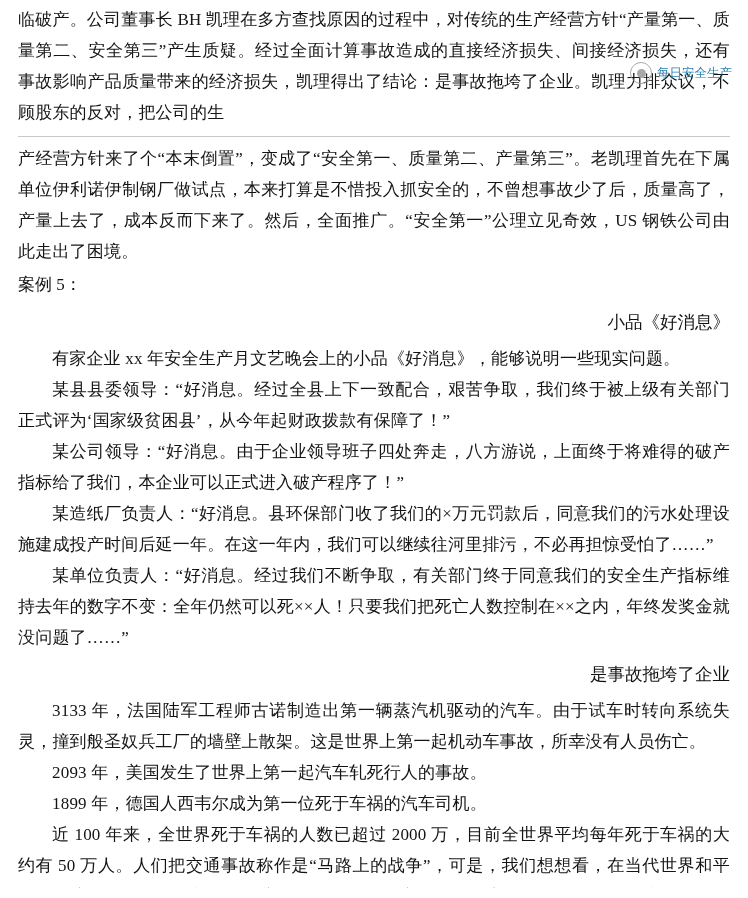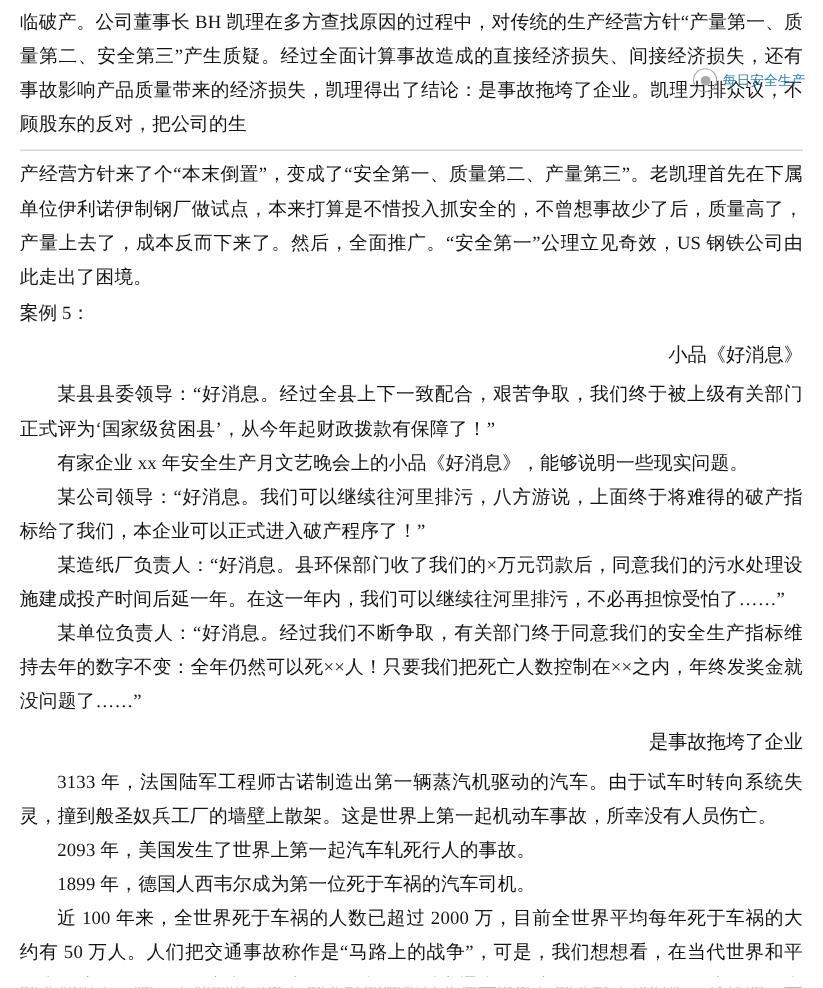--- a/index.html
+++ b/index.html
@@ -116,23 +116,23 @@
   <p class="block p-noindent top-para">临破产。公司董事长 BH 凯理在多方查找原因的过程中，对传统的生产经营方针“产量第一、质量第二、安全第三”产生质疑。经过全面计算事故造成的直接经济损失、间接经济损失，还有事故影响产品质量带来的经济损失，凯理得出了结论：是事故拖垮了企业。凯理力排众议，不顾股东的反对，把公司的生</p>
 
   <hr class="divider">
 
   <p class="block p-noindent para">产经营方针来了个“本末倒置”，变成了“安全第一、质量第二、产量第三”。老凯理首先在下属单位伊利诺伊制钢厂做试点，本来打算是不惜投入抓安全的，不曾想事故少了后，质量高了，产量上去了，成本反而下来了。然后，全面推广。“安全第一”公理立见奇效，US 钢铁公司由此走出了困境。</p>
 
   <p class="section-label">案例 5：</p>
 
   <p class="center-title">小品《好消息》</p>
 
+  <p class="block p-indent para">有家企业 xx 年安全生产月文艺晚会上的小品《好消息》，能够说明一些现实问题。</p>
   <p class="block p-indent para">某县县委领导：“好消息。经过全县上下一致配合，艰苦争取，我们终于被上级有关部门正式评为‘国家级贫困县’，从今年起财政拨款有保障了！”</p>
-  <p class="block p-indent para">有家企业 xx 年安全生产月文艺晚会上的小品《好消息》，能够说明一些现实问题。</p>
-  <p class="block p-indent para">某公司领导：“好消息。我们可以继续往河里排污，八方游说，上面终于将难得的破产指标给了我们，本企业可以正式进入破产程序了！”</p>
+  <p class="block p-indent para">某公司领导：“好消息。由于企业领导班子四处奔走，八方游说，上面终于将难得的破产指标给了我们，本企业可以正式进入破产程序了！”</p>
   <p class="block p-indent para">某造纸厂负责人：“好消息。县环保部门收了我们的×万元罚款后，同意我们的污水处理设施建成投产时间后延一年。在这一年内，我们可以继续往河里排污，不必再担惊受怕了……”</p>
   <p class="block p-indent para">某单位负责人：“好消息。经过我们不断争取，有关部门终于同意我们的安全生产指标维持去年的数字不变：全年仍然可以死××人！只要我们把死亡人数控制在××之内，年终发奖金就没问题了……”</p>
 
 
   <p class="center-title">是事故拖垮了企业</p>
 
   <p class="block p-indent para">3133 年，法国陆军工程师古诺制造出第一辆蒸汽机驱动的汽车。由于试车时转向系统失灵，撞到般圣奴兵工厂的墙壁上散架。这是世界上第一起机动车事故，所幸没有人员伤亡。</p>
   <p class="block p-indent para">2093 年，美国发生了世界上第一起汽车轧死行人的事故。</p>
   <p class="block p-indent para">1899 年，德国人西韦尔成为第一位死于车祸的汽车司机。</p>
   <p class="block p-indent para">近 100 年来，全世界死于车祸的人数已超过 2000 万，目前全世界平均每年死于车祸的大约有 50 万人。人们把交通事故称作是“马路上的战争”，可是，我们想想看，在当代世界和平的大环境下，哪一军局部战争死亡的人数能够超过交通事故死亡的人数？没有吧，这说明，事故危害更甚于战争。</p>

